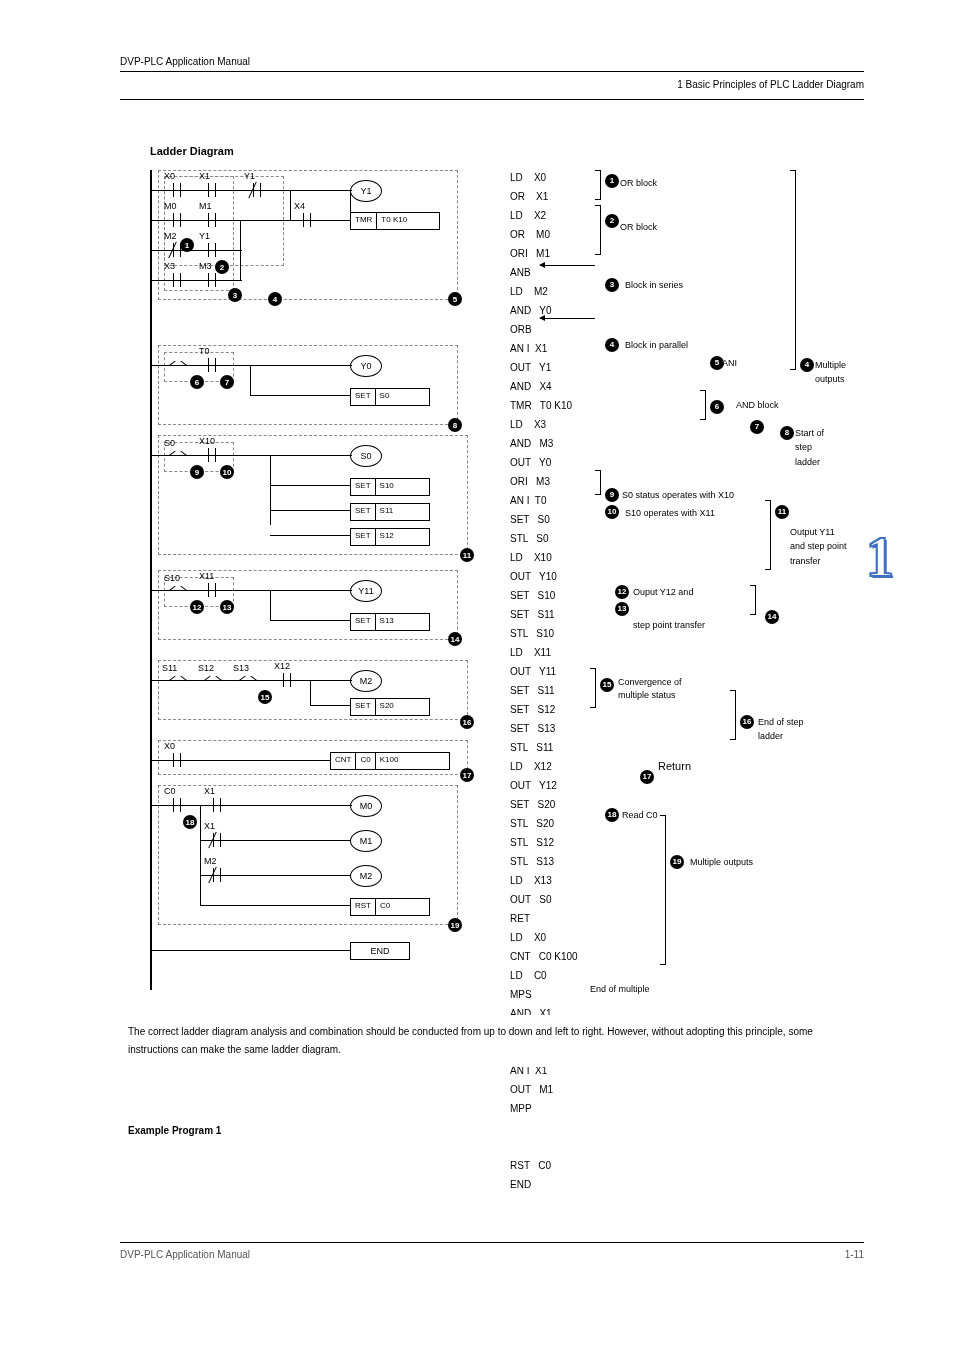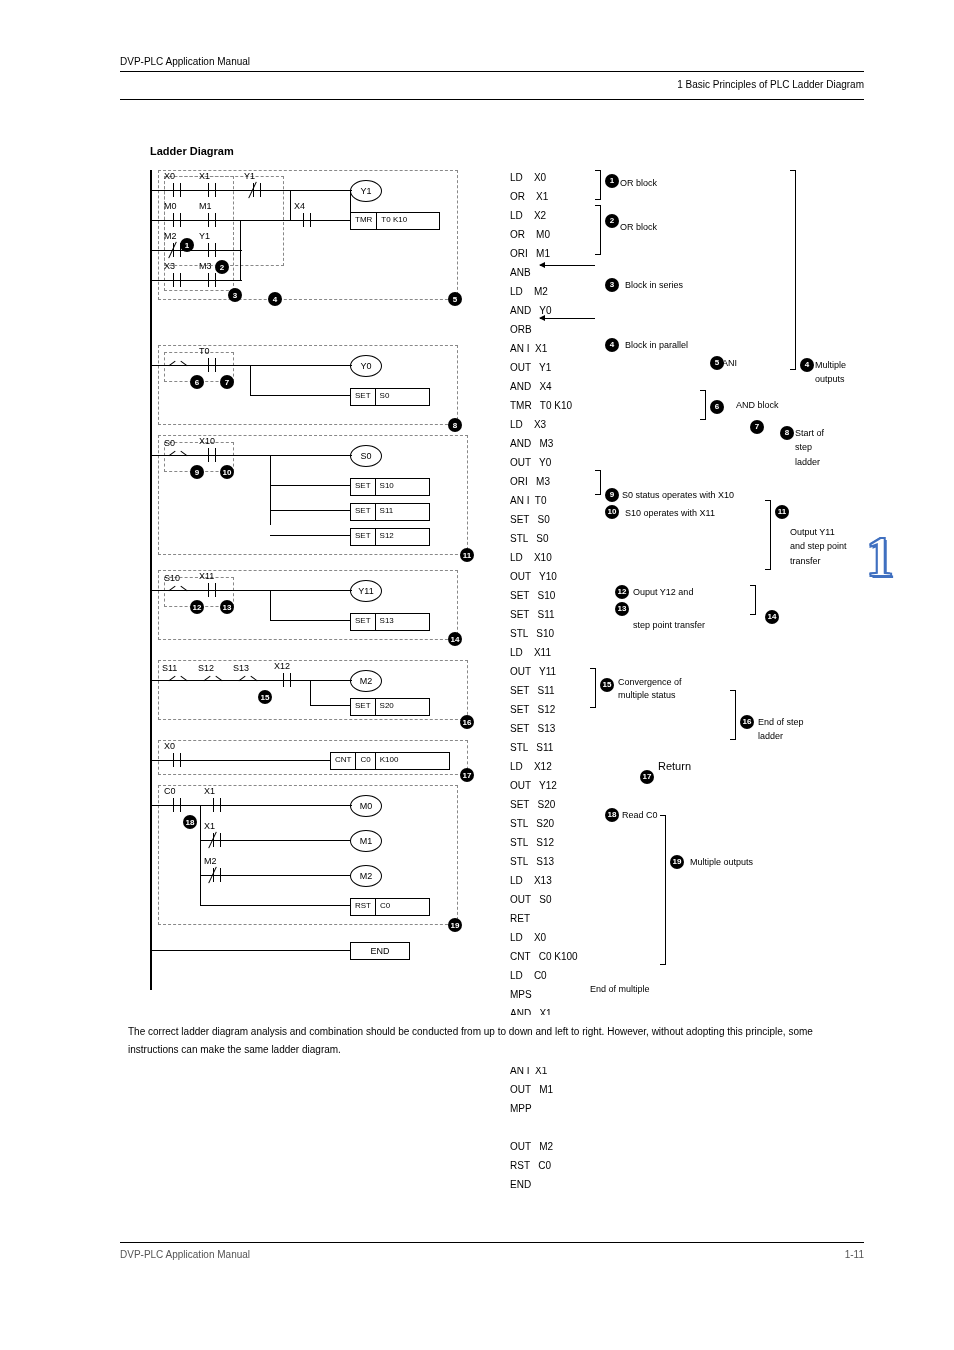--- a/index.html
+++ b/index.html
@@ -507,18 +507,19 @@
 
     <span style="position:absolute; top:812px; left:80px; font-size:9px;">End of multiple</span>
   </div>
 </div>
 
 <div class="fuzzy" style="top:1015px; left:120px; width:720px;">
   <div style="font-size:10px; line-height:1.8;">The correct ladder diagram analysis and combination should be conducted from up to down and left to right. However, without adopting this principle, some instructions can make the same ladder diagram.</div>
 </div>
 
 <div class="fuzzy" style="top:1115px; left:120px; width:720px;">
+  <div style="margin-bottom:6px;"><b>Example Program 1</b></div>
 </div>
 
 <div class="footer-bar">
   <span>DVP-PLC Application Manual</span>
   <span>1-11</span>
 </div>
 
 </body></html>

